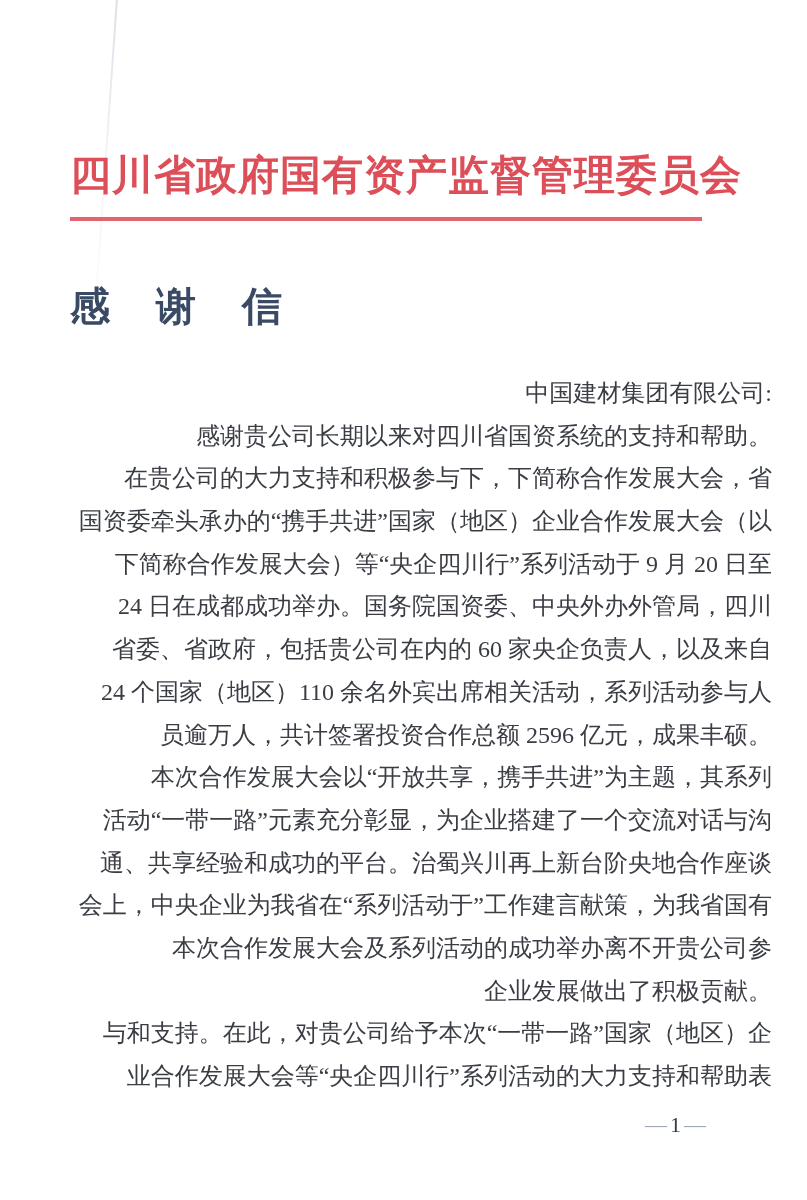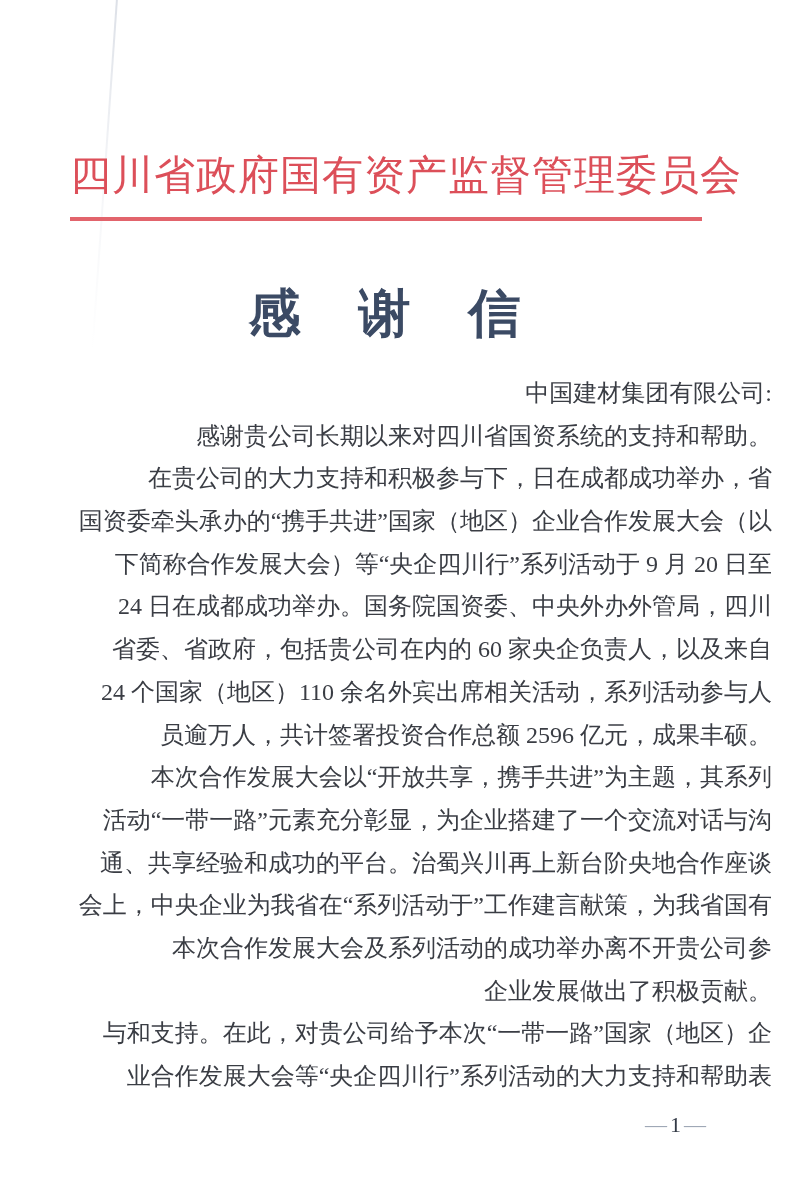--- a/index.html
+++ b/index.html
@@ -28,40 +28,39 @@
     transform: rotate(4deg);
     pointer-events: none;
   }
   .letterhead {
     position: absolute;
     left: 70px;
     top: 148px;
     width: 632px;
     text-align: center;
     font-size: 41px;
-    font-weight: 400;
+    font-weight: 700;
     letter-spacing: 1px;
     color: var(--accent, #dc4f59);
     white-space: nowrap;
   }
   .letterhead-rule {
     position: absolute;
     left: 70px;
     top: 217px;
     width: 632px;
     height: 4px;
     background: var(--rule, #e2646c);
   }
   .doc-title {
     position: absolute;
     left: 70px;
     top: 279px;
     width: 632px;
-    text-align: center;
-    font-size: 52px;
+    font-size: 40px;
     font-weight: 700;
     letter-spacing: 3px;
     color: var(--title-ink, #3b4a64);
     white-space: nowrap;
   }
   .body-block {
     position: absolute;
     left: 72px;
     top: 372px;
     width: 700px;
@@ -103,21 +102,21 @@
 
   <div class="letterhead">四川省政府国有资产监督管理委员会</div>
 
   <div class="letterhead-rule"></div>
 
   <div class="doc-title">感　谢　信</div>
 
   <div class="body-block" id="body-lines">
       <div class="line">中国建材集团有限公司:</div>
       <div class="line indent">感谢贵公司长期以来对四川省国资系统的支持和帮助。</div>
-      <div class="line indent">在贵公司的大力支持和积极参与下，日在成都成功举办，省</div>
+      <div class="line indent">在贵公司的大力支持和积极参与下，下简称合作发展大会，省</div>
       <div class="line">国资委牵头承办的“携手共进”国家（地区）企业合作发展大会（以</div>
       <div class="line">下简称合作发展大会）等“央企四川行”系列活动于 9 月 20 日至</div>
       <div class="line">24 日在成都成功举办。国务院国资委、中央外办外管局，四川</div>
       <div class="line">省委、省政府，包括贵公司在内的 60 家央企负责人，以及来自</div>
       <div class="line">24 个国家（地区）110 余名外宾出席相关活动，系列活动参与人</div>
       <div class="line">员逾万人，共计签署投资合作总额 2596 亿元，成果丰硕。</div>
       <div class="line indent">本次合作发展大会以“开放共享，携手共进”为主题，其系列</div>
       <div class="line">活动“一带一路”元素充分彰显，为企业搭建了一个交流对话与沟</div>
       <div class="line">通、共享经验和成功的平台。治蜀兴川再上新台阶央地合作座谈</div>
       <div class="line">会上，中央企业为我省在“系列活动于”工作建言献策，为我省国有</div>

